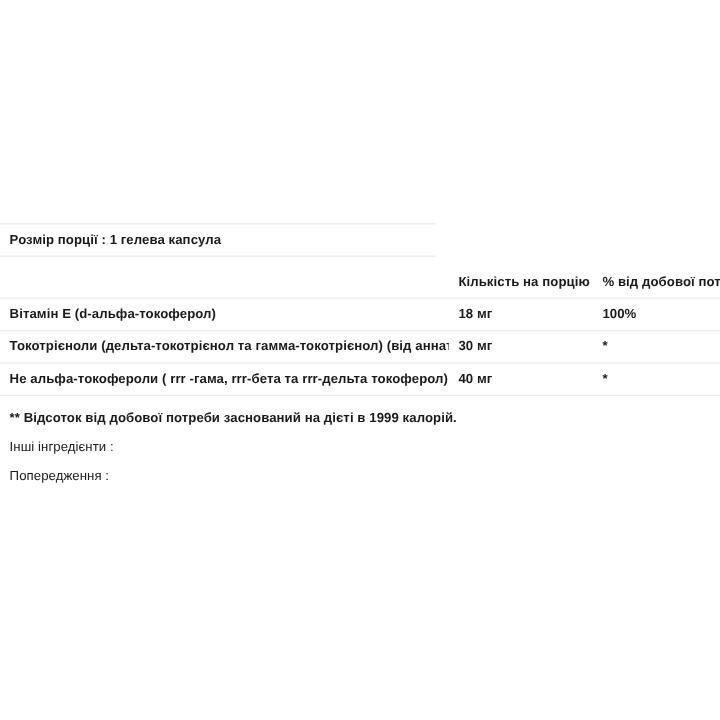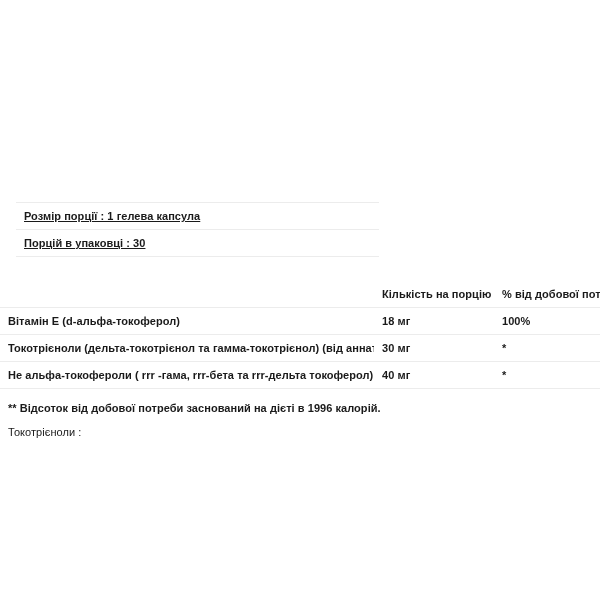--- a/index.html
+++ b/index.html
@@ -25,22 +25,21 @@
   
   .top-spacer {
     height: 186px;
   }
 
   
   .serving-table {
     width: 363px;
     border-collapse: collapse;
     table-layout: fixed;
-    margin: 16px;
-    text-decoration: underline;
+    margin: 0;
   }
   .serving-table tr {
     border-bottom: 1px solid #ececec;
   }
   .serving-table tr:first-child {
     border-top: 1px solid #ececec;
   }
   .serving-table td {
     padding: 6px 0 6px 8px;
     font-size: 11px;
@@ -126,23 +125,20 @@
 
 <div class="page">
 
   <div class="top-spacer"></div>
 
   <table class="serving-table">
     <tbody>
       <tr>
         <td>Розмір порції : 1 гелева капсула</td>
       </tr>
-      <tr>
-        <td>Порцій в упаковці : 30</td>
-      </tr>
     </tbody>
   </table>
 
   <div class="mid-gap"></div>
 
   <table class="facts-table">
     <thead>
       <tr>
         <th class="col-name"></th>
         <th class="col-amount amount-cell">Кількість на порцію</th>
@@ -162,17 +158,18 @@
       </tr>
       <tr>
         <td class="col-name">Не альфа-токофероли (  rrr -гама, rrr-бета та rrr-дельта токоферол)  )</td>
         <td class="col-amount amount-cell">40 мг</td>
         <td class="col-dv dv-cell">*</td>
       </tr>
     </tbody>
   </table>
 
   <div class="footnotes">
-    <p class="footnote bold">** Відсоток від добової потреби заснований на дієті в 1996 калорій.</p>
-    <p class="footnote normal last">Токотрієноли :</p>
+    <p class="footnote bold">** Відсоток від добової потреби заснований на дієті в 1999 калорій.</p>
+    <p class="footnote normal">Інші інгредієнти :</p>
+    <p class="footnote normal last">Попередження :</p>
   </div>
 
 </div>
 
 </body></html>

